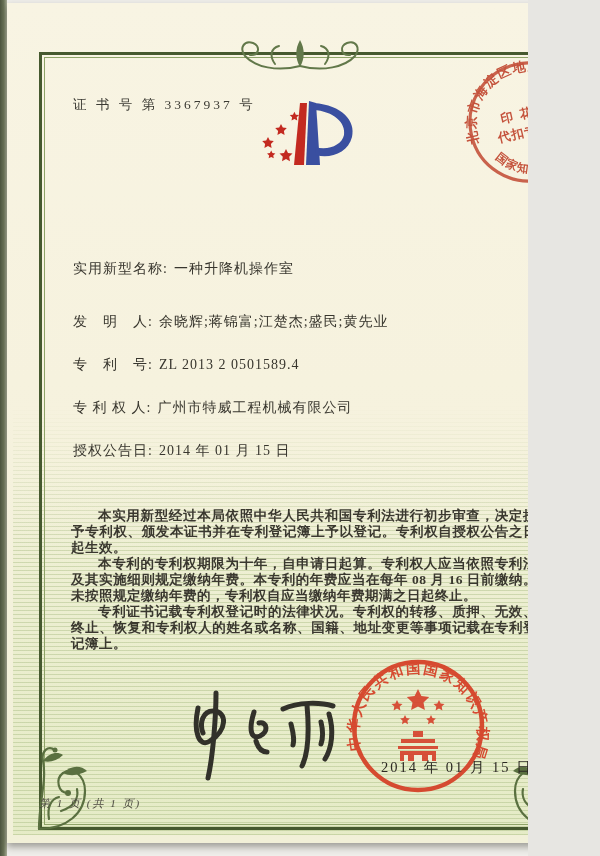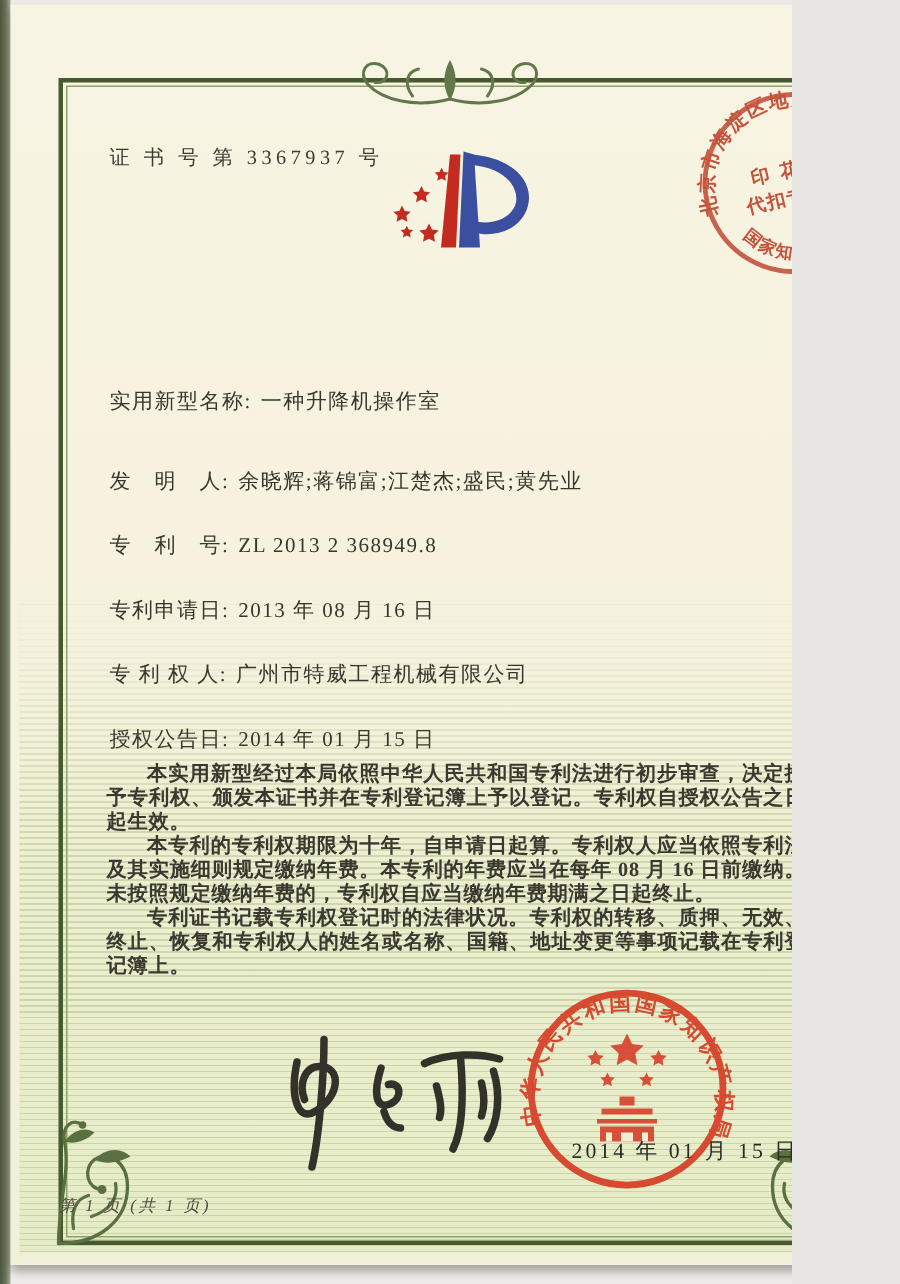--- a/index.html
+++ b/index.html
@@ -128,24 +128,21 @@
 
 
     <div class="fields">
       <div class="field">
         <span class="lab">实用新型名称:</span><span>一种升降机操作室</span>
       </div>
       <div class="field">
         <span class="lab">发　明　人:</span><span>余晓辉;蒋锦富;江楚杰;盛民;黄先业</span>
       </div>
       <div class="field">
-        <span class="lab">专　利　号:</span><span>ZL 2013 2 368949.8</span>
-      </div>
-      <div class="field">
-        <span class="lab">专利申请日:</span><span>2013 年 08 月 16 日</span>
+        <span class="lab">专　利　号:</span><span>ZL 2013 2 0501589.4</span>
       </div>
       <div class="field">
         <span class="lab">专 利 权 人:</span><span>广州市特威工程机械有限公司</span>
       </div>
       <div class="field">
         <span class="lab">授权公告日:</span><span>2014 年 01 月 15 日</span>
       </div>
     </div>
 
     <div class="body-text">

